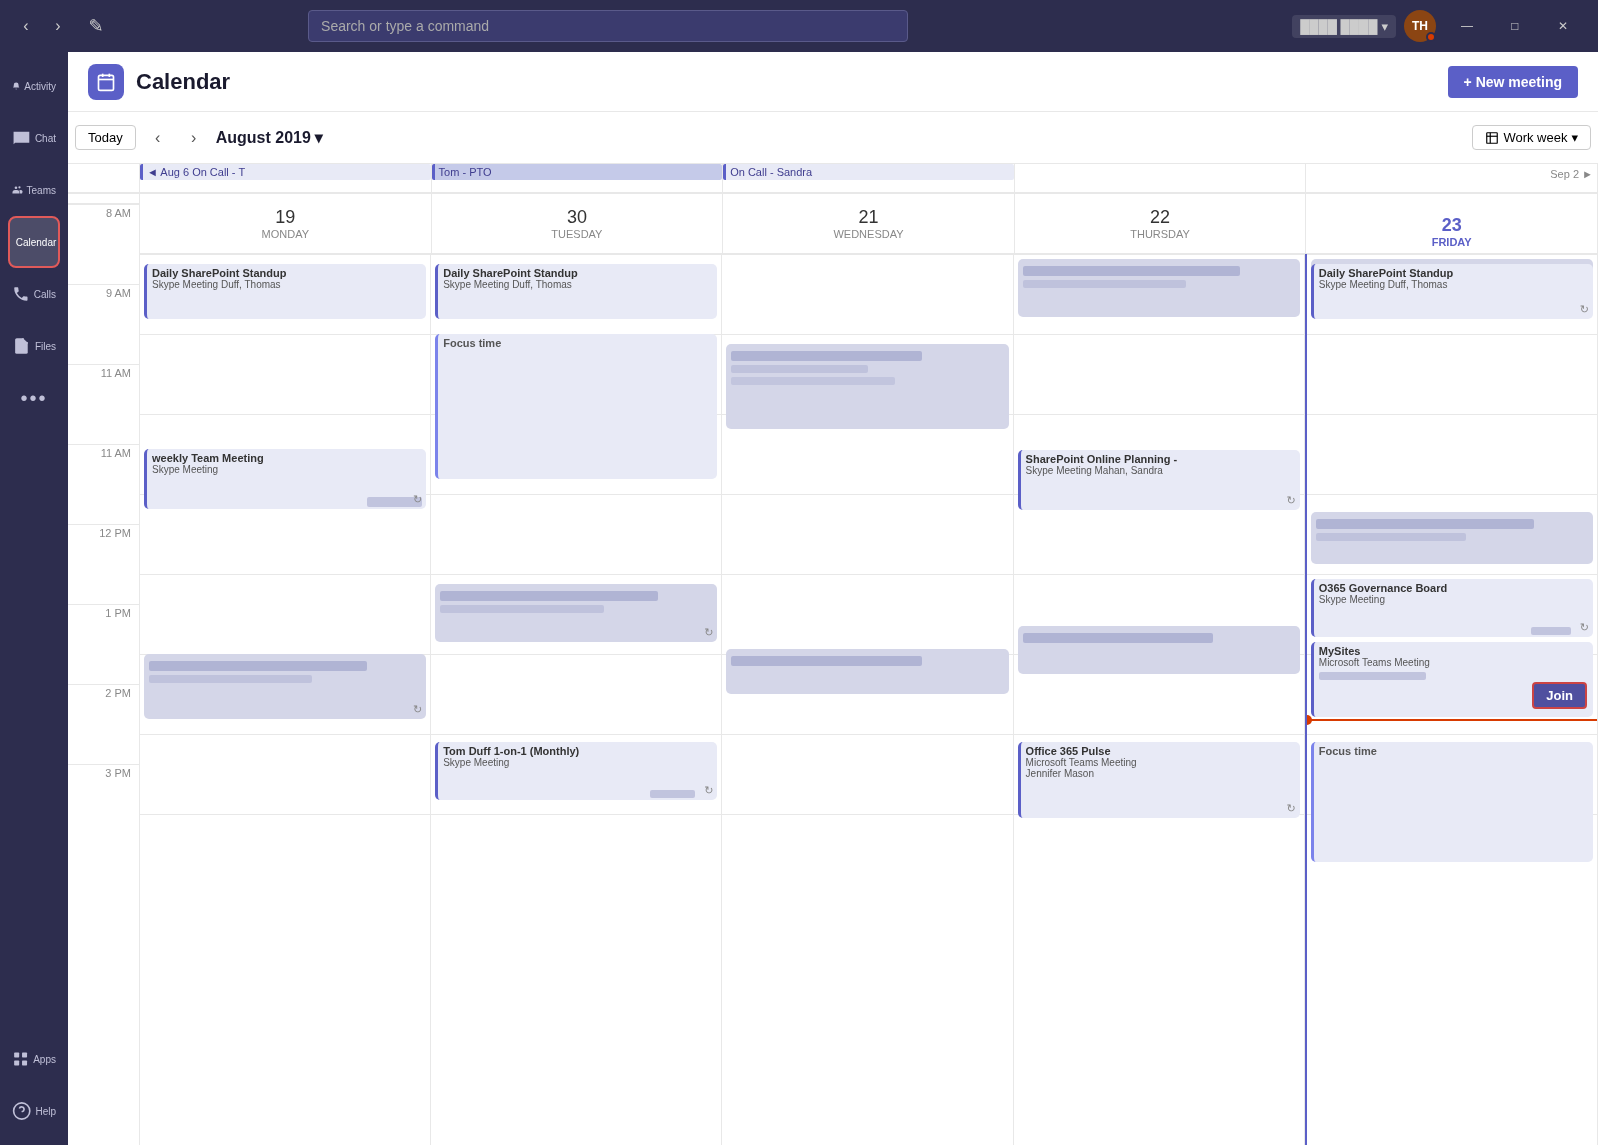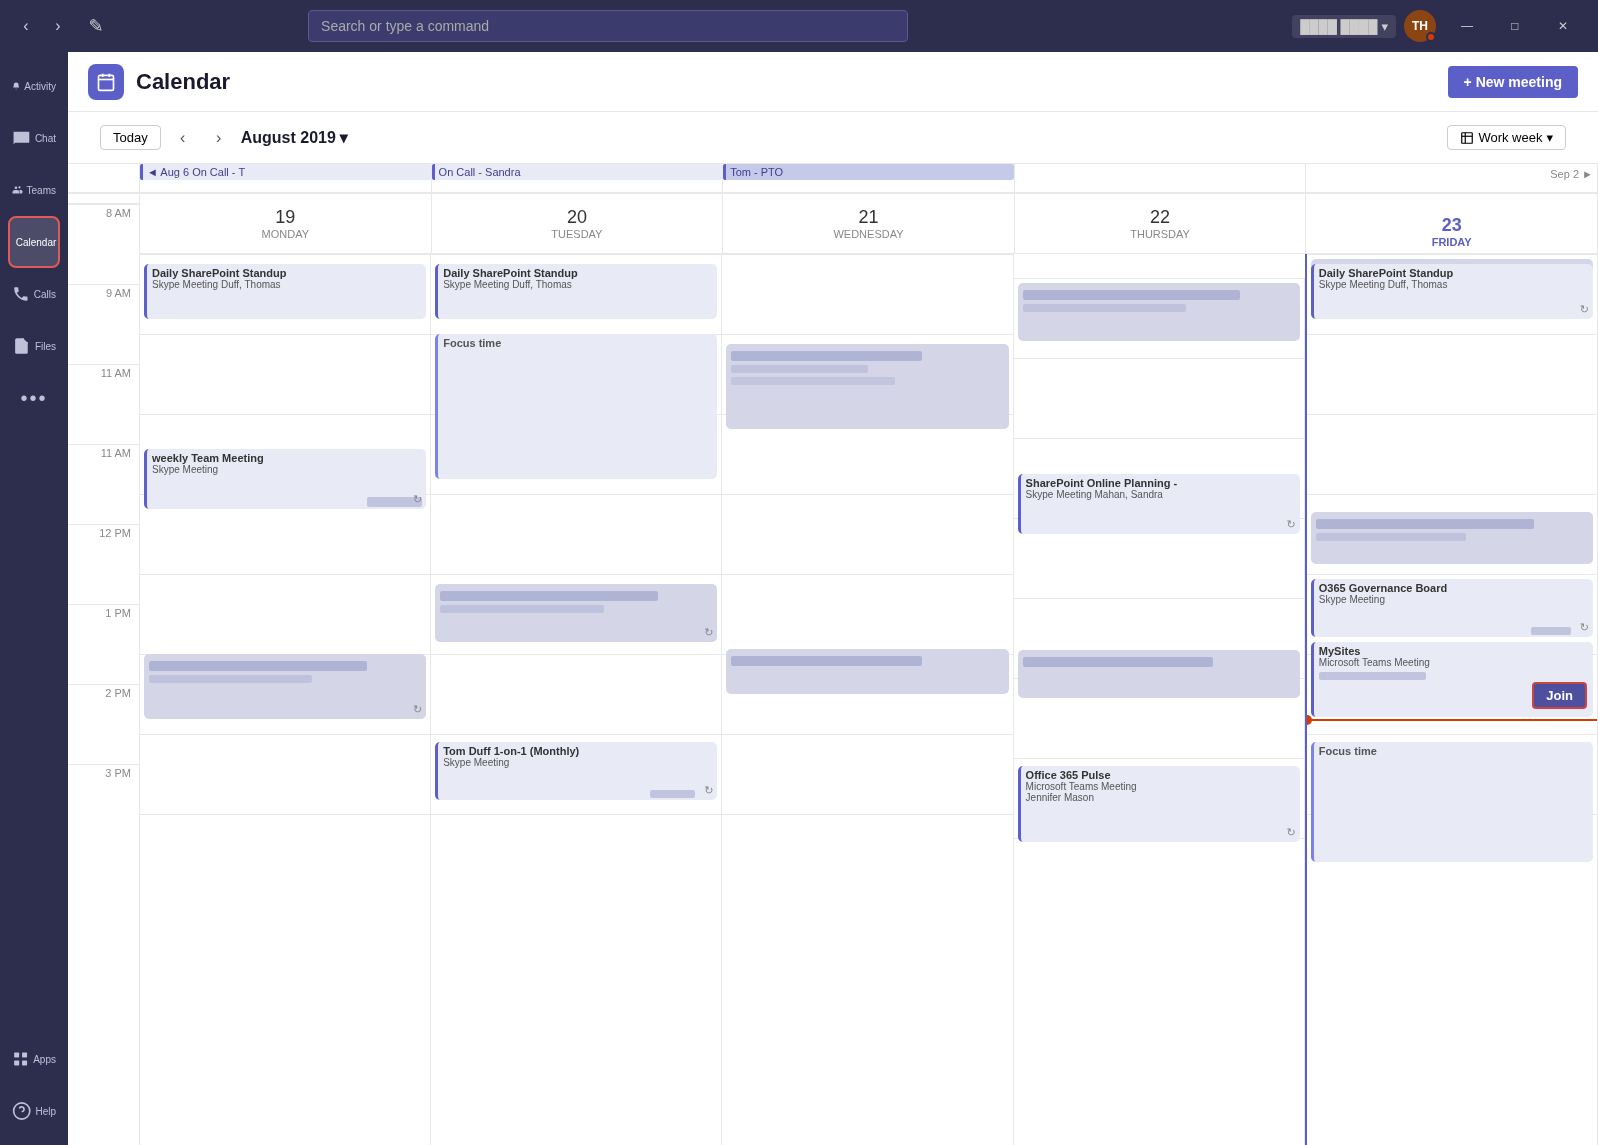--- a/index.html
+++ b/index.html
@@ -135,21 +135,21 @@
       font-size: 14px;
       cursor: pointer;
       display: flex; align-items: center; gap: 6px;
       font-weight: 600;
     }
 
     
     .cal-nav {
       height: 52px;
       display: flex; align-items: center;
-      padding: 0 32px;
+      padding: 0 7px;
       border-bottom: 1px solid #e8e8e8;
       gap: 8px;
     }
     .today-btn {
       border: 1px solid #ccc; background: white;
       padding: 4px 12px; border-radius: 4px;
       font-size: 13px; cursor: pointer;
     }
     .nav-arrow {
       border: none; background: transparent;
@@ -453,28 +453,28 @@
       <div class="all-day-label"></div>
       <div class="all-day-cells">
 
         <div class="all-day-cell">
           <div class="all-day-event blue-left">
             <span>◄ Aug 6  On Call - T</span>
           </div>
         </div>
 
         <div class="all-day-cell">
+          <div class="all-day-event" style="background:#c5cae9;color:#3f3d8f;border-left:3px solid #5b5fc7;">
+            <span>Tom - PTO</span>
+          </div>
+        </div>
+
+        <div class="all-day-cell">
           <div class="all-day-event blue-left">
             <span>On Call - Sandra</span>
-          </div>
-        </div>
-
-        <div class="all-day-cell">
-          <div class="all-day-event" style="background:#c5cae9;color:#3f3d8f;border-left:3px solid #5b5fc7;">
-            <span>Tom - PTO</span>
           </div>
         </div>
 
         <div class="all-day-cell"></div>
 
         <div class="all-day-cell" style="position:relative;">
           <span class="sep-badge">Sep 2 ►</span>
         </div>
       </div>
     </div>
@@ -510,21 +510,21 @@
       </div>
 
       <div class="days-area">
 
         <div class="days-header">
           <div class="day-header">
             <span class="day-num">19</span>
             <span class="day-name">Monday</span>
           </div>
           <div class="day-header">
-            <span class="day-num">20</span>
+            <span class="day-num">30</span>
             <span class="day-name">Tuesday</span>
           </div>
           <div class="day-header">
             <span class="day-num">21</span>
             <span class="day-name">Wednesday</span>
           </div>
           <div class="day-header">
             <span class="day-num">22</span>
             <span class="day-name">Thursday</span>
           </div>
@@ -619,21 +619,21 @@
                 <div style="height:8px;background:#b0b4d4;border-radius:2px;width:50%;opacity:0.6;"></div>
                 <div style="height:8px;background:#b0b4d4;border-radius:2px;width:60%;opacity:0.5;margin-top:4px;"></div>
               </div>
 
               <div class="event event-blurred" style="top:395px;left:4px;right:4px;height:45px;">
                 <div style="height:10px;background:#b0b4d4;border-radius:2px;margin:4px 0;width:70%;"></div>
               </div>
             </div>
           </div>
 
-          <div class="day-col" style="position:relative;margin-top:24px;">
+          <div class="day-col" style="position:relative;">
             <div style="position:absolute;top:0;left:0;right:0;bottom:0;">
               <div class="hour-line" style="top:0px;"></div>
               <div class="hour-line" style="top:80px;"></div>
               <div class="hour-line" style="top:160px;"></div>
               <div class="hour-line" style="top:240px;"></div>
               <div class="hour-line" style="top:320px;"></div>
               <div class="hour-line" style="top:400px;"></div>
               <div class="hour-line" style="top:480px;"></div>
               <div class="hour-line" style="top:560px;"></div>
 

